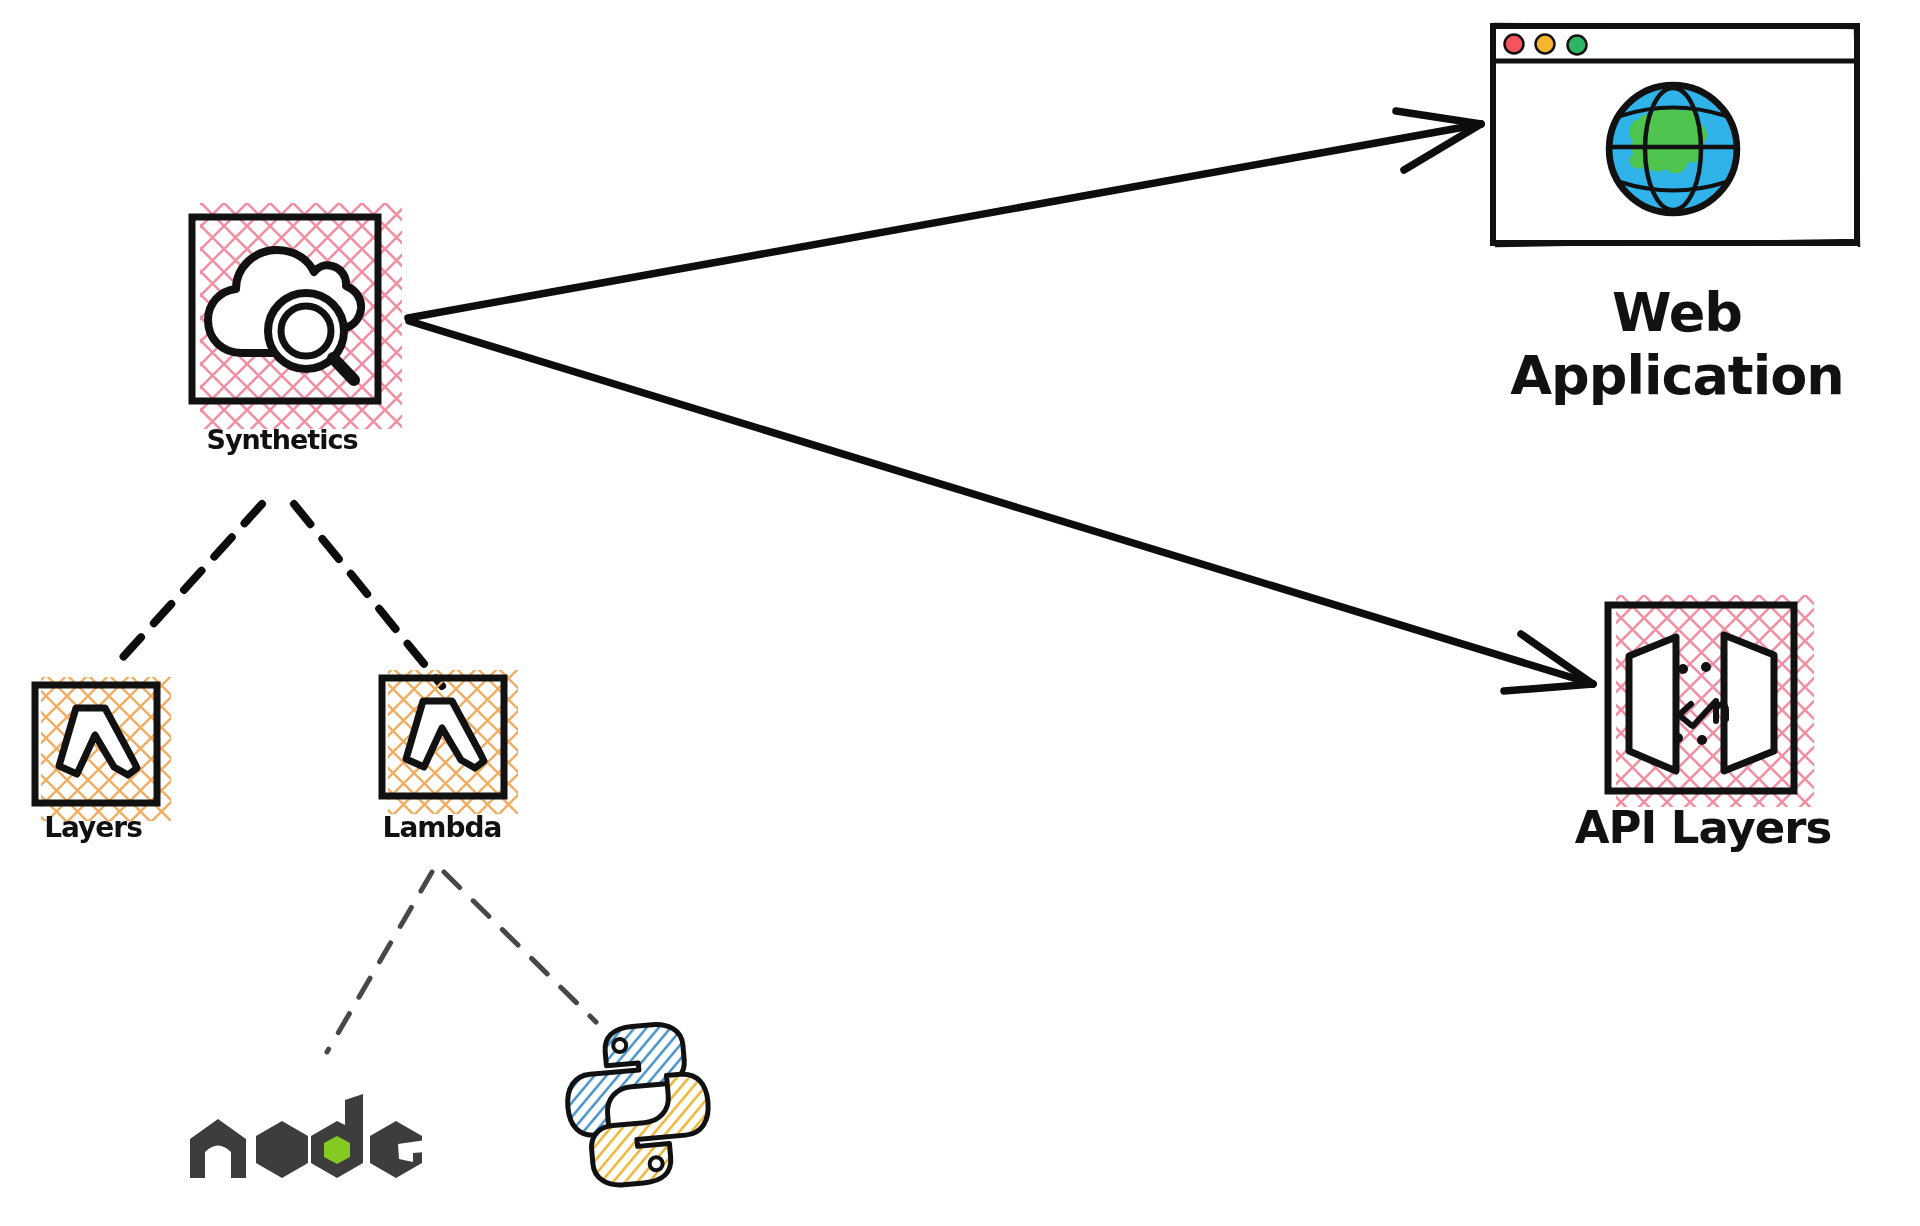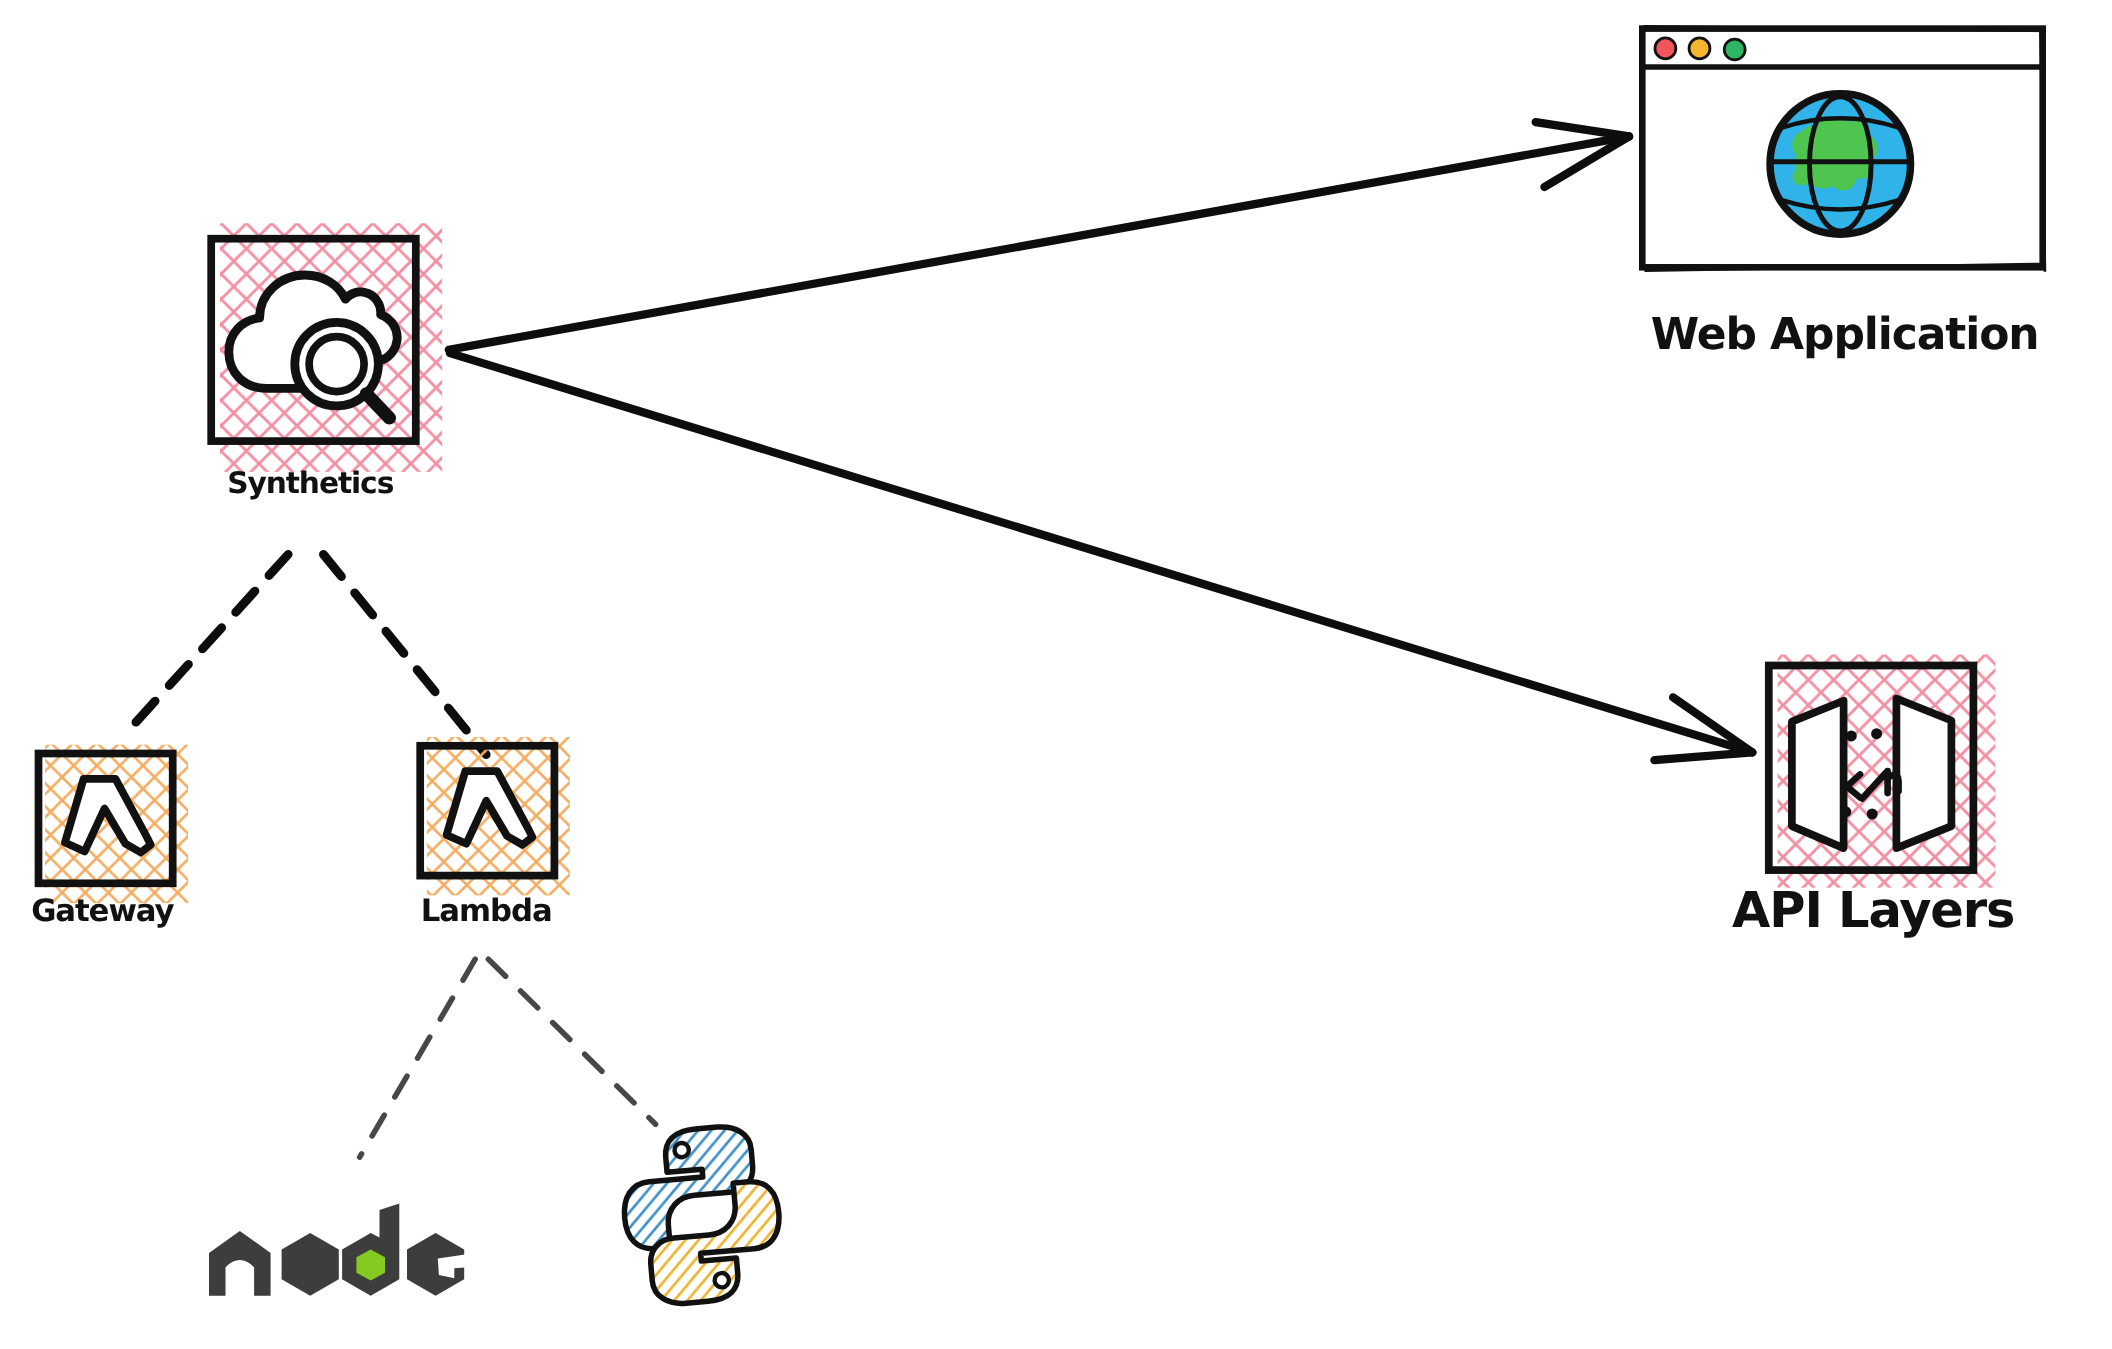--- a/index.html
+++ b/index.html
@@ -2,21 +2,21 @@
 <html><head>
 <meta charset="utf-8">
 <style>
   html,body{margin:0;padding:0;background:#fff;}
   #canvas{position:relative;width:1920px;height:1226px;background:#ffffff;overflow:hidden;
           font-family:"DejaVu Sans",sans-serif;}
   .abs{position:absolute;}
   .node-label{position:absolute;color:#111;font-weight:bold;text-align:center;
               font-family:"DejaVu Sans",sans-serif;letter-spacing:-1px;}
   .lbl-synthetics{left:132px;top:424px;width:300px;font-size:27px;}
-  .lbl-web{left:1447px;top:281px;width:460px;font-size:40px;}
+  .lbl-web{left:1447px;top:281px;width:460px;font-size:54px;}
   .lbl-api{left:1493px;top:801px;width:420px;font-size:45px;}
   .lbl-lambda{left:13px;top:811px;width:160px;font-size:28px;}
   .lbl-layers{left:362px;top:811px;width:160px;font-size:28px;}
   svg{display:block;overflow:visible;}
   .python-rot{transform:rotate(-5deg);}
 </style>
 </head>
 <body>
 
 <div id="canvas">
@@ -122,21 +122,21 @@
   </div>
   <div class="node-label lbl-api">API Layers</div>
 
   <div class="abs" style="left:25px;top:675px">
     <svg width="150" height="150" viewBox="0 0 150 150">
       <rect x="16" y="2" width="130" height="144" fill="url(#orangeHatch)"></rect>
       <rect x="10" y="10" width="122" height="118" fill="none" stroke="#111" stroke-width="7"></rect>
       <path d="M51,33 L80,33 L108,85 L112,93 L103,100 L89,92 L70,60 L52,99 L34,91 Z" fill="#fff" stroke="#111" stroke-width="7" stroke-linejoin="round"></path>
     </svg>
   </div>
-  <div class="node-label lbl-lambda">Gateway</div>
+  <div class="node-label lbl-lambda">Layers</div>
 
   <div class="abs" style="left:372px;top:668px">
     <svg width="150" height="150" viewBox="0 0 150 150">
       <rect x="16" y="2" width="130" height="144" fill="url(#orangeHatch)"></rect>
       <rect x="10" y="10" width="122" height="118" fill="none" stroke="#111" stroke-width="7"></rect>
       <path d="M51,33 L80,33 L108,85 L112,93 L103,100 L89,92 L70,60 L52,99 L34,91 Z" fill="#fff" stroke="#111" stroke-width="7" stroke-linejoin="round"></path>
     </svg>
   </div>
   <div class="node-label lbl-layers">Lambda</div>
 

